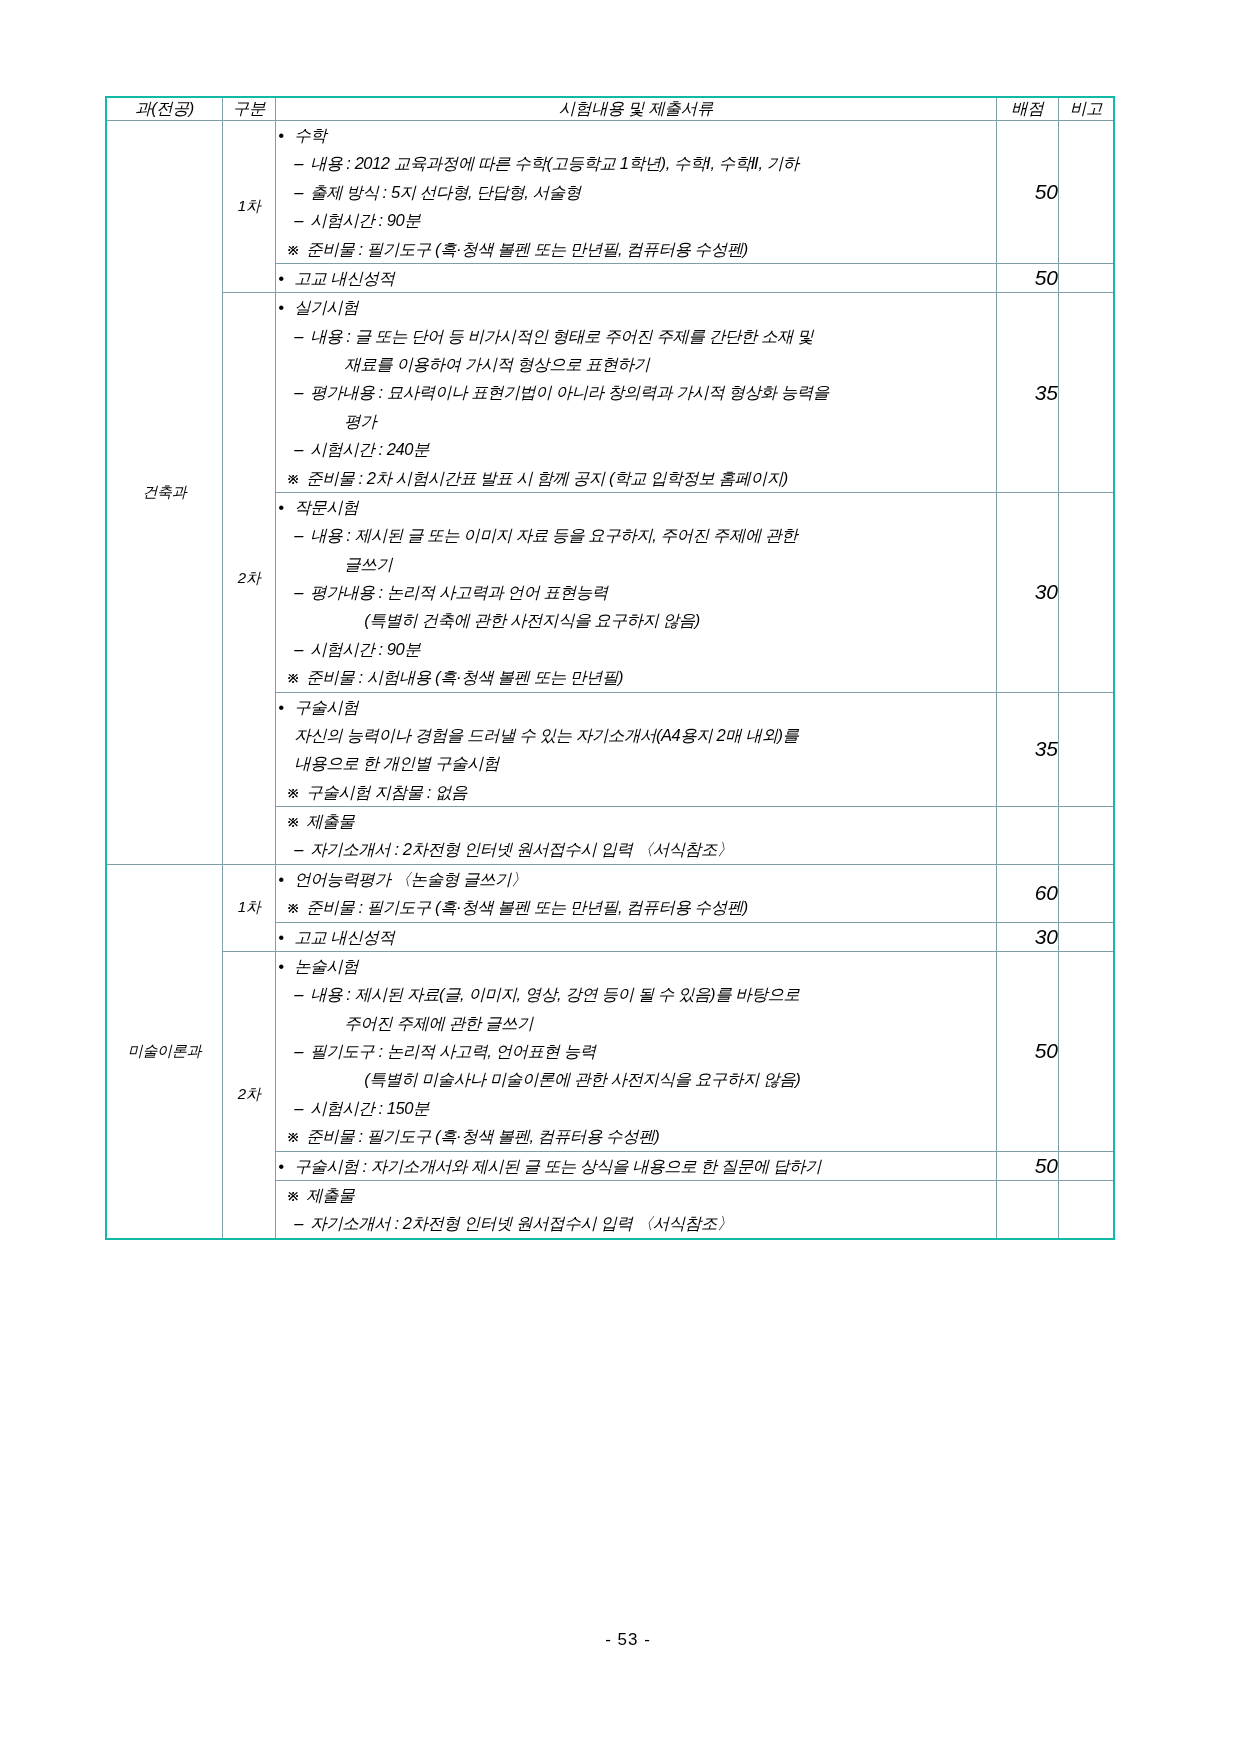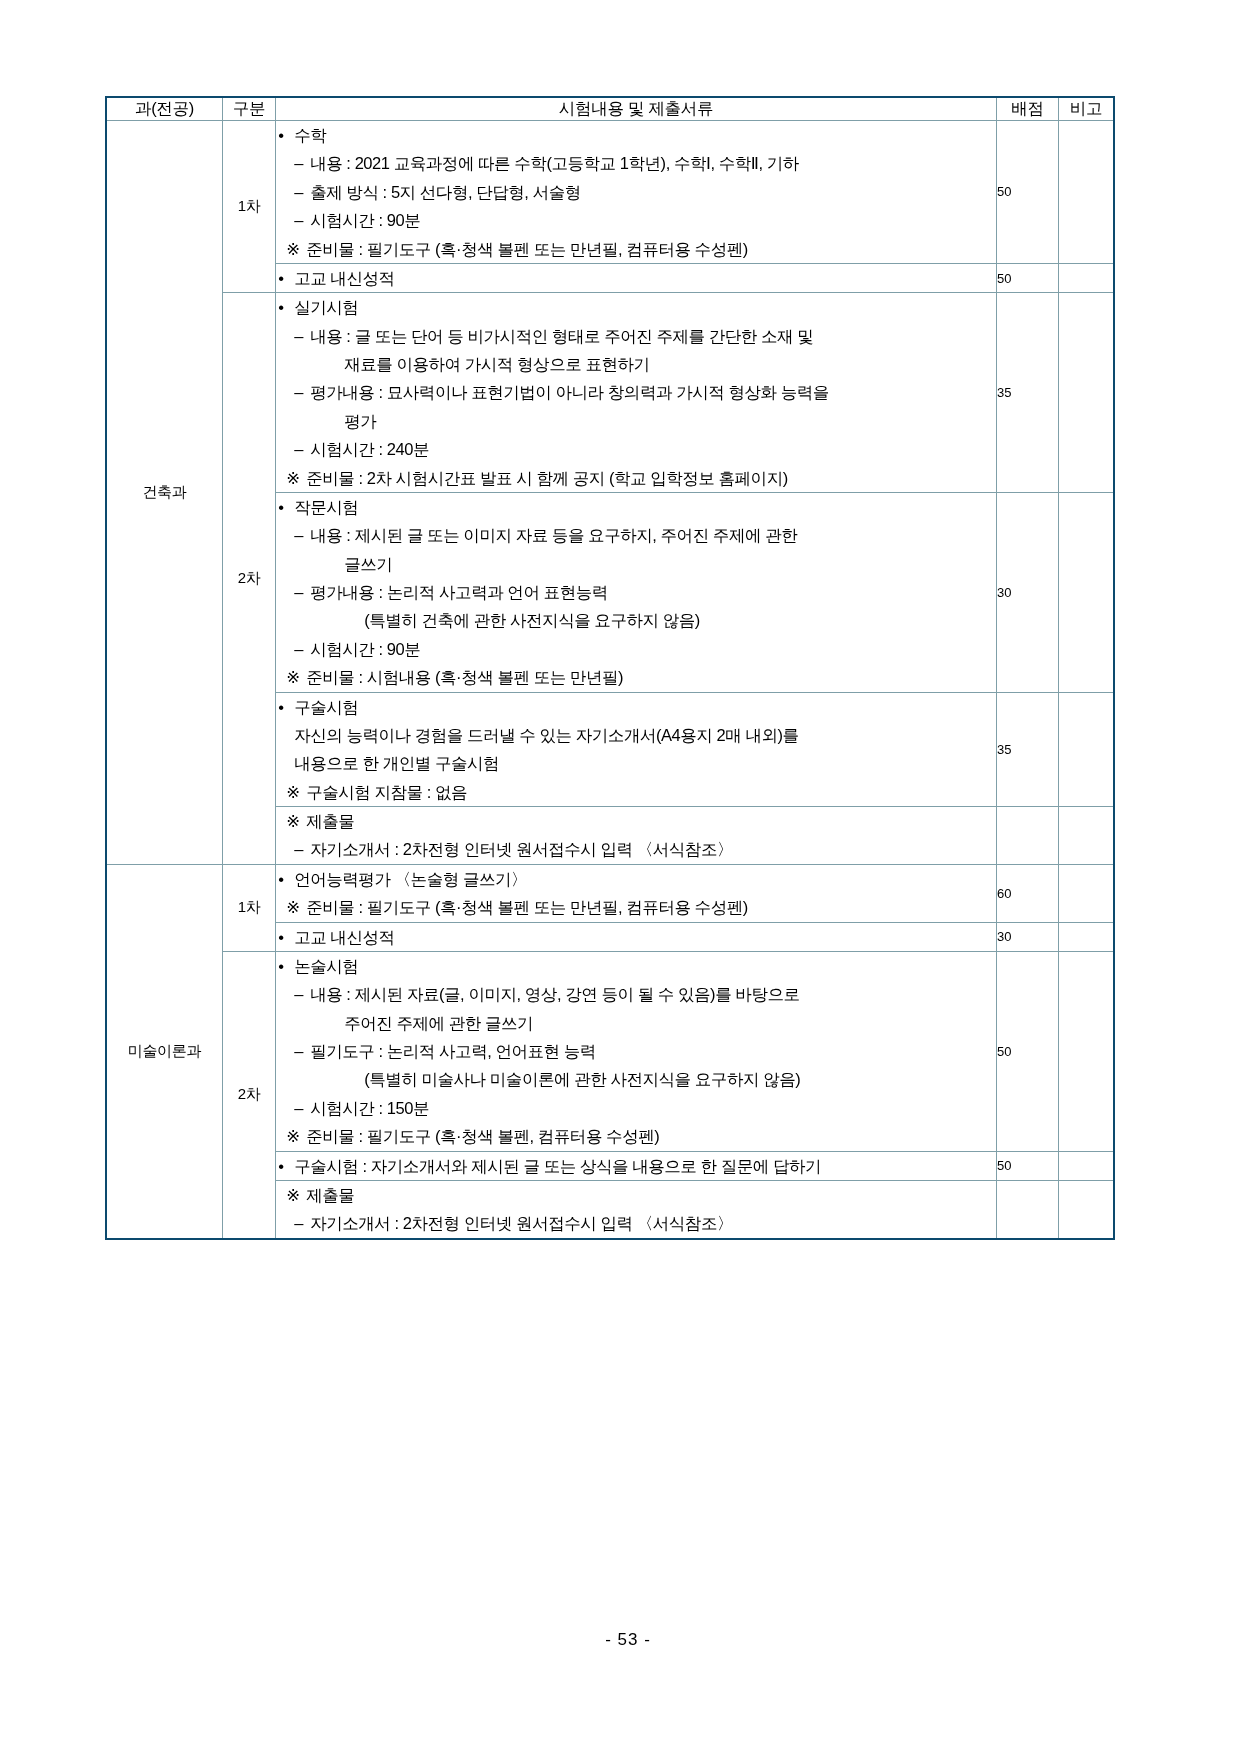--- a/index.html
+++ b/index.html
@@ -26,43 +26,44 @@
     table-layout: fixed;
   }
   table.exam td, table.exam th {
     border: 1px solid #7f9fa8;
     padding: 0;
     vertical-align: middle;
     font-weight: normal;
   }
   
   table.exam {
-    border: 2px solid #0c4a6e;
+    border: 2px solid #14b8a6;
+    font-style: italic;
   }
   .col-dept  { width: 105px; }
   .col-stage { width: 48px; }
   .col-body  { width: 650px; }
   .col-score { width: 56px; }
   .col-note  { width: 50px; }
 
   thead th {
     text-align: center;
     font-size: 16.5px;
     padding: 12px 0 11px 0;
     letter-spacing: -0.3px;
     border-bottom: 2px solid #6d9099;
   }
   .cell-dept, .cell-stage {
     text-align: center;
     font-size: 15px;
     letter-spacing: -0.3px;
   }
   .cell-score {
-    text-align: left;
-    font-size: 13px;
+    text-align: right;
+    font-size: 21px;
   }
   .cell-note { }
 
   td.body {
     padding: 12px 6px 12px 14px;
     font-size: 16.5px;
     line-height: 1.72;
     letter-spacing: -0.45px;
     text-align: left;
   }
@@ -126,21 +127,21 @@
         <th>배점</th>
         <th>비고</th>
       </tr>
     </thead>
     <tbody id="table-body">
         <tr class="solidtop">
           <td class="cell-dept" rowspan="6">건축과</td>
           <td class="cell-stage" rowspan="2">1차</td>
           <td class="body">
             <span class="ln bullet">수학</span>
-            <span class="ln dash">내용 : 2021 교육과정에 따른 수학(고등학교 1학년), 수학Ⅰ, 수학Ⅱ, 기하</span>
+            <span class="ln dash">내용 : 2012 교육과정에 따른 수학(고등학교 1학년), 수학Ⅰ, 수학Ⅱ, 기하</span>
             <span class="ln dash">출제 방식 : 5지 선다형, 단답형, 서술형</span>
             <span class="ln dash">시험시간 : 90분</span>
             <span class="ln note">준비물 : 필기도구 (흑·청색 볼펜 또는 만년필, 컴퓨터용 수성펜)</span>
           </td>
           <td class="cell-score">50</td>
           <td class="cell-note"></td>
         </tr>
         <tr class="dotted">
           <td class="body">
             <span class="ln bullet">고교 내신성적</span>

